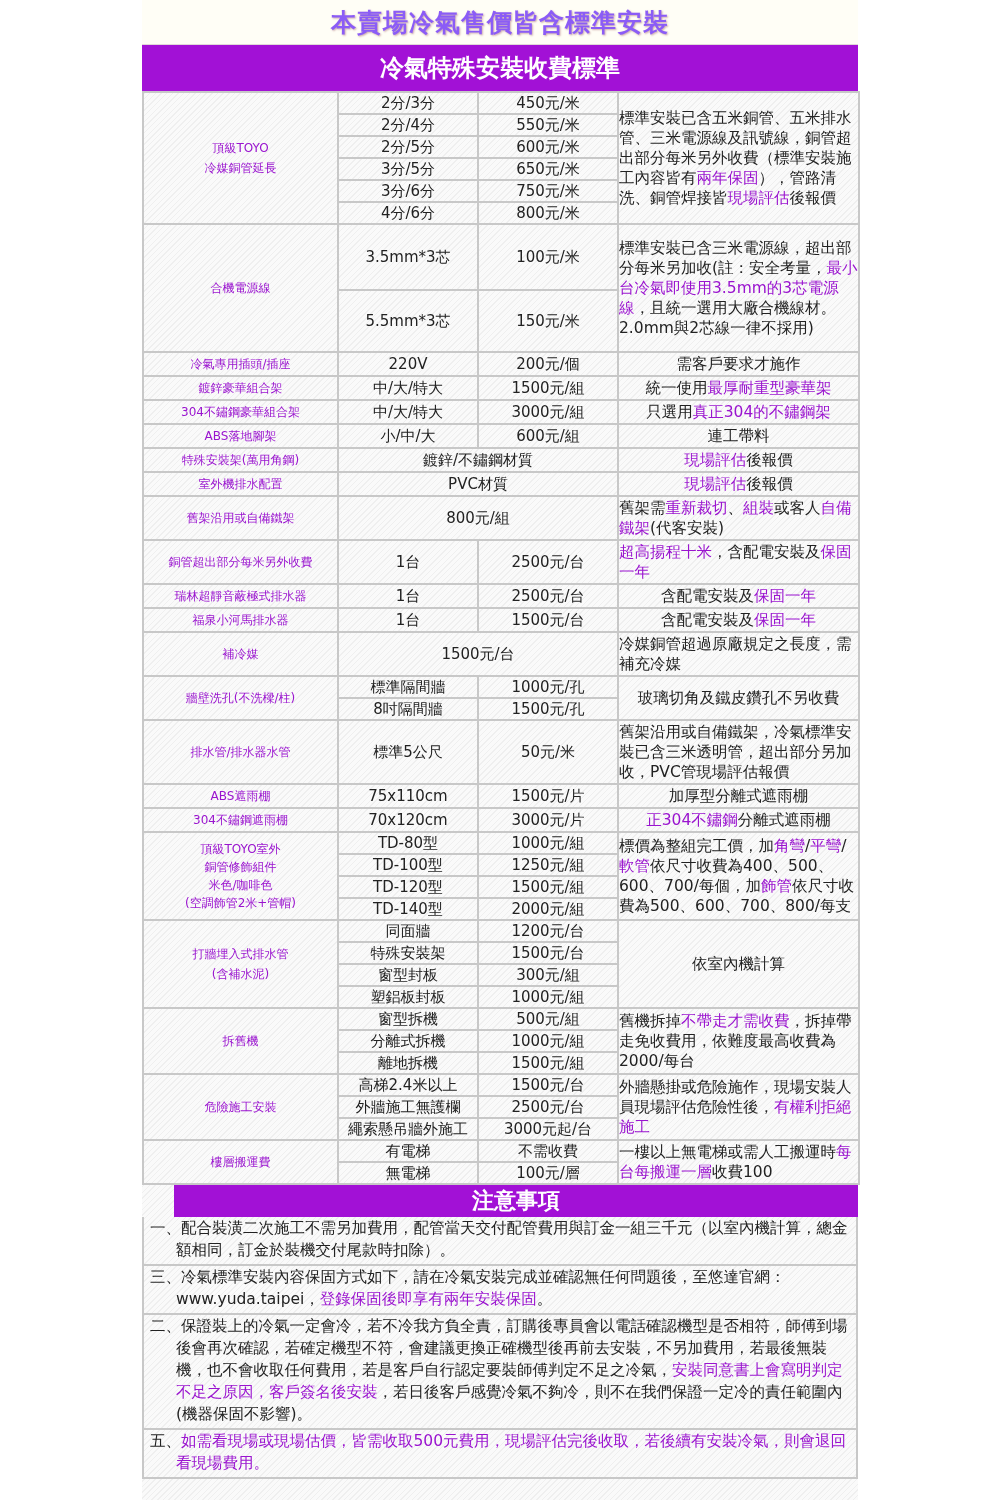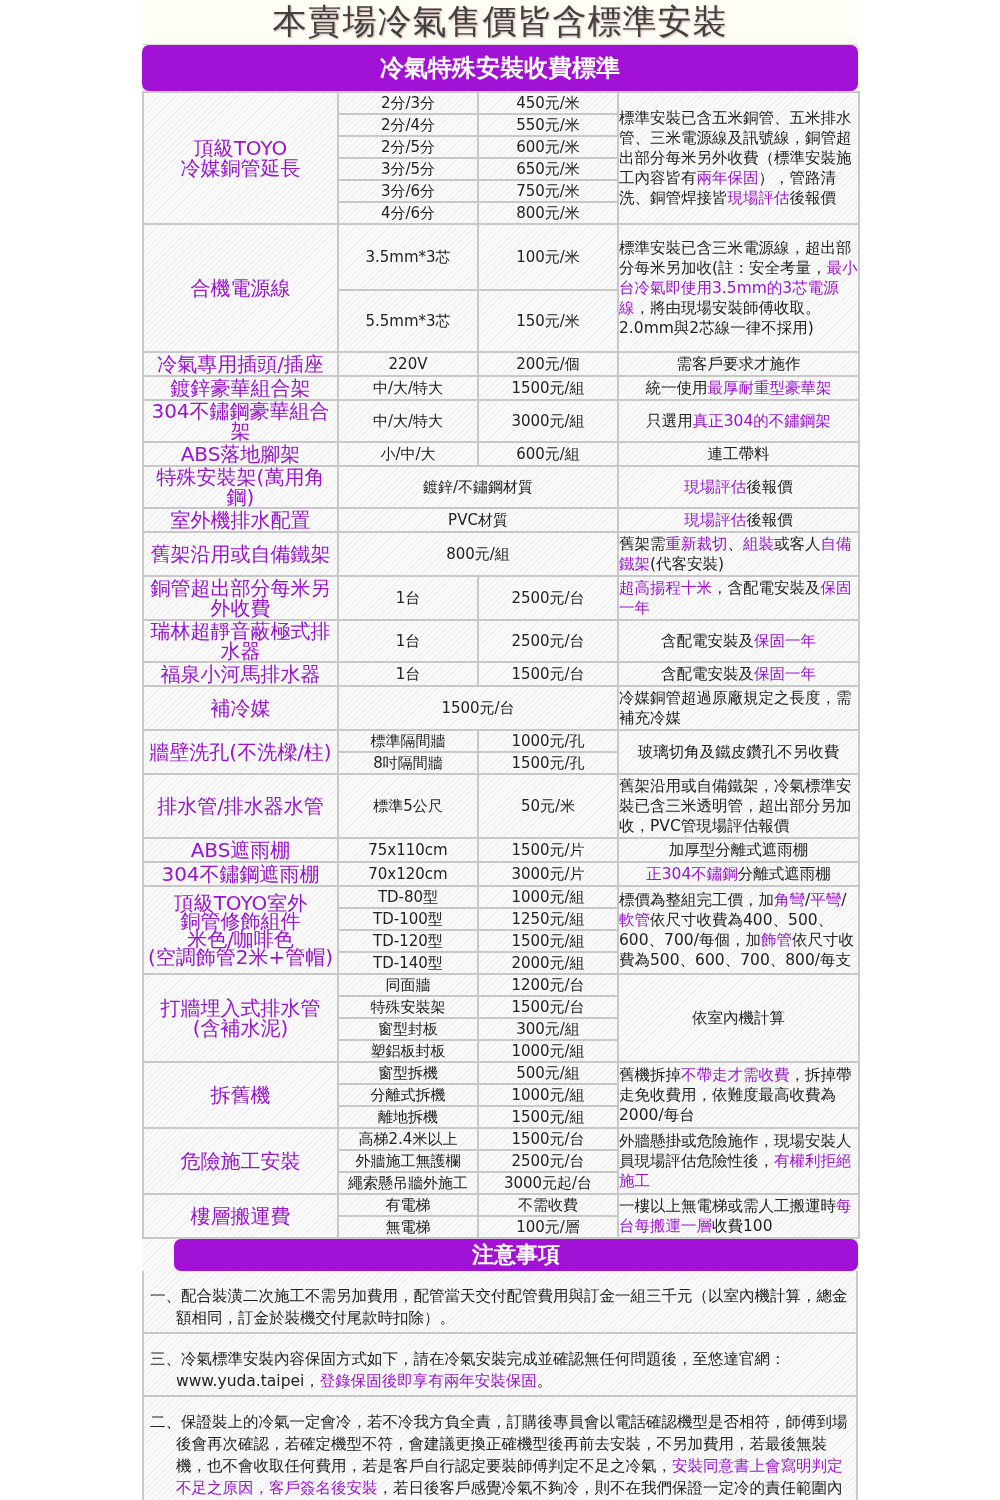--- a/index.html
+++ b/index.html
@@ -1,29 +1,29 @@
 <!DOCTYPE html>
 <html><head>
 <meta charset="utf-8">
 <style>
   html,body{margin:0;padding:0;background:#fff;}
   body{width:1000px;height:1500px;position:relative;font-family:"DejaVu Sans","Liberation Sans",sans-serif;color:#222;}
   .page{position:absolute;left:142px;top:0;width:716px;height:1500px;
     background:repeating-linear-gradient(135deg,#fafafa 0,#fafafa 3px,#efefef 3px,#efefef 4px);}
-  .top-title{height:44px;display:flex;align-items:center;justify-content:center;font-size:34px;font-weight:normal;color:#404040;letter-spacing:1px;text-shadow:1px 1px 2px #caa;background:#fffef6;border-bottom:1px solid #e0d8d8;}
-  .band{background:#a211d6;color:#fff;font-weight:bold;text-align:center;border-radius:7px;}
+  .top-title{height:44px;display:flex;align-items:center;justify-content:center;font-size:25px;font-weight:bold;color:#8b5cf6;letter-spacing:1px;text-shadow:1px 1px 2px #caa;background:#fffef6;border-bottom:1px solid #e0d8d8;}
+  .band{background:#a211d6;color:#fff;font-weight:bold;text-align:center;}
   .band.main{height:46px;line-height:46px;font-size:24px;}
   .band.notes{height:32px;line-height:32px;font-size:22px;margin-left:32px;}
   table{border-collapse:collapse;width:716px;table-layout:fixed;}
   td{border:2px solid #c8c8c8;font-size:15px;padding:0 3px;text-align:center;vertical-align:middle;line-height:20px;height:19px;}
-  td.cat{color:#9a14cf;font-size:20px;}
+  td.cat{color:#9a14cf;font-size:12px;}
   td.desc{text-align:left;font-size:15.5px;line-height:20px;padding:1px 0;}
   td.desc.c{text-align:center;border-radius:6px;}
   .hl{color:#9a14cf;}
-  .notes-list .note{border:2px solid #c8c8c8;border-top:none;padding:14px 6px 3px 32px;text-indent:-26px;font-size:15.5px;line-height:22px;}
+  .notes-list .note{border:2px solid #c8c8c8;border-top:none;padding:0 6px 3px 32px;text-indent:-26px;font-size:15.5px;line-height:22px;}
 </style>
 </head>
 <body>
 
 <div class="page">
   <div class="top-title">本賣場冷氣售價皆含標準安裝</div>
   <div class="band main">冷氣特殊安裝收費標準</div>
 
   <table>
     <colgroup>
@@ -58,21 +58,21 @@
         </tr>
       <tr>
           <td>4分/6分</td>
           <td>800元/米</td>
         </tr>
 
       <tr>
         <td class="cat" rowspan="2">合機電源線</td>
         <td style="height:64px">3.5mm*3芯</td>
         <td>100元/米</td>
-        <td class="desc" rowspan="2"><span>標準安裝已含三米電源線，超出部分每米另加收(註：安全考量，</span><span class="hl">最小台冷氣即使用3.5mm的3芯電源線</span><span>，將由現場安裝師傅收取。2.0mm與2芯線一律不採用)</span></td>
+        <td class="desc" rowspan="2"><span>標準安裝已含三米電源線，超出部分每米另加收(註：安全考量，</span><span class="hl">最小台冷氣即使用3.5mm的3芯電源線</span><span>，且統一選用大廠合機線材。2.0mm與2芯線一律不採用)</span></td>
       </tr>
       <tr>
           <td style="height:60px">5.5mm*3芯</td>
           <td>150元/米</td>
         </tr>
 
       <tr>
           <td class="cat">冷氣專用插頭/插座</td>
           <td>220V</td>
           <td>200元/個</td>

